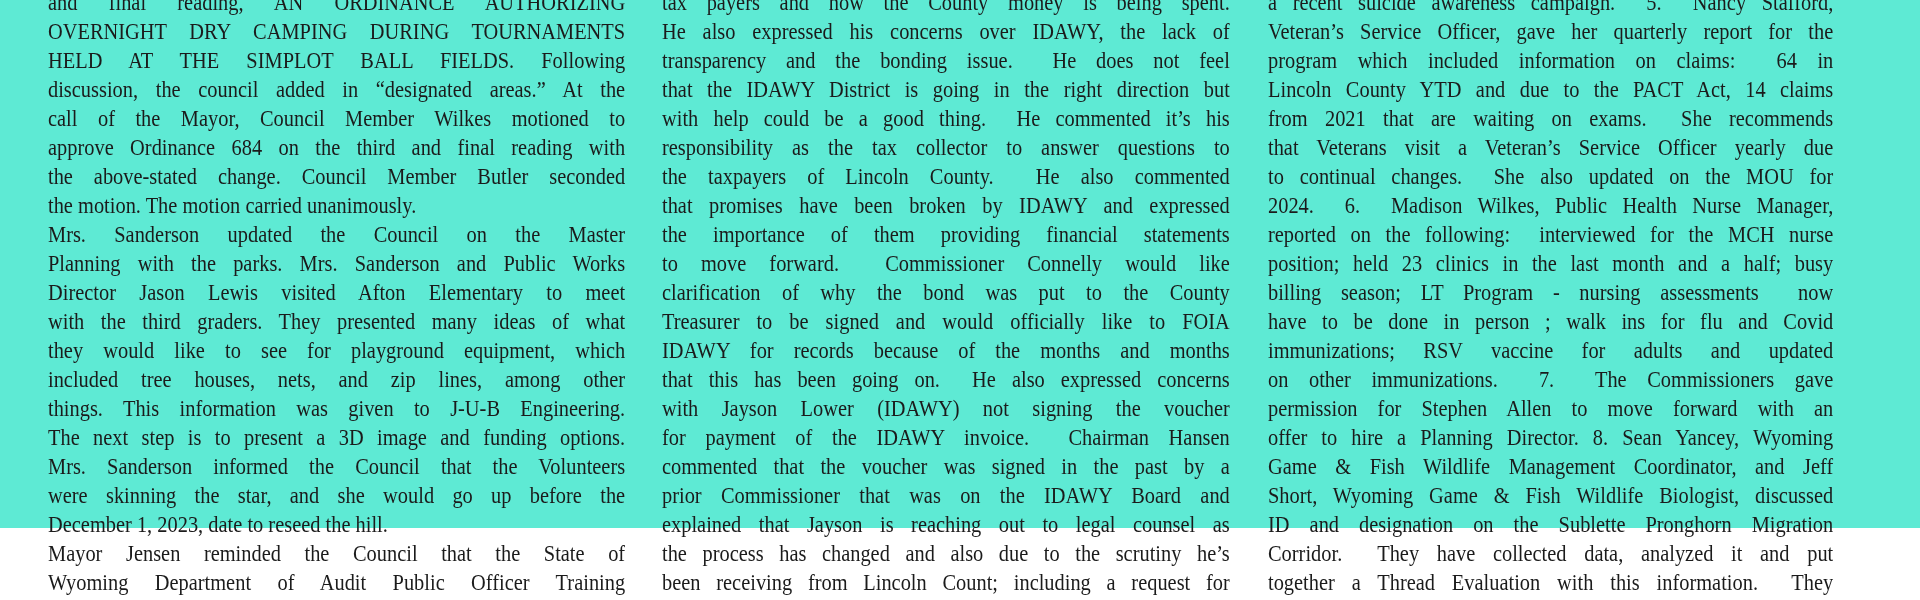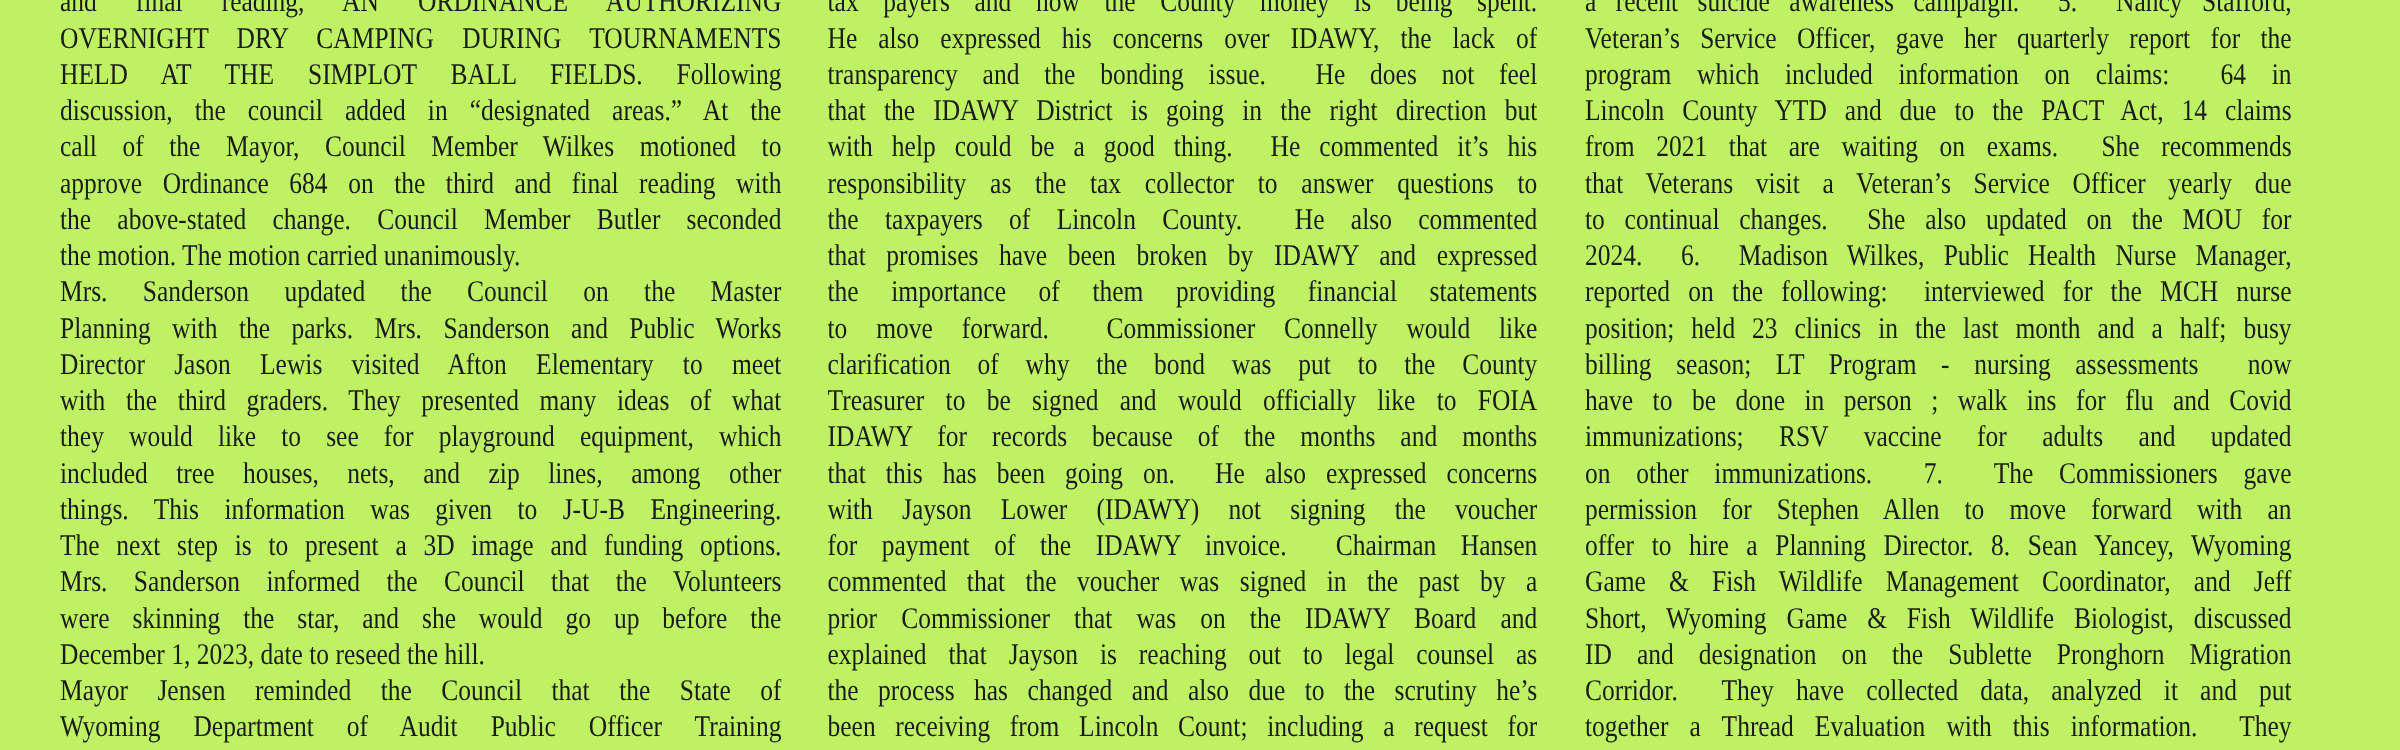--- a/index.html
+++ b/index.html
@@ -6,22 +6,22 @@
     margin: 0;
     padding: 0;
     width: 1920px;
     height: 600px;
     overflow: hidden;
     background: #ffffff;
   }
   .page {
     position: relative;
     width: 1920px;
-    height: 600px;
-    background: #bef264;
+    height: 528px;
+    background: #5eead4;
   }
   .col {
     position: absolute;
     top: -12px; 
     transform: scaleX(0.85); 
     transform-origin: 0 0;
     font-family: "Liberation Serif", "DejaVu Serif", serif;
     font-size: 24px;
     line-height: 29px;
     color: #1b1b1b;

